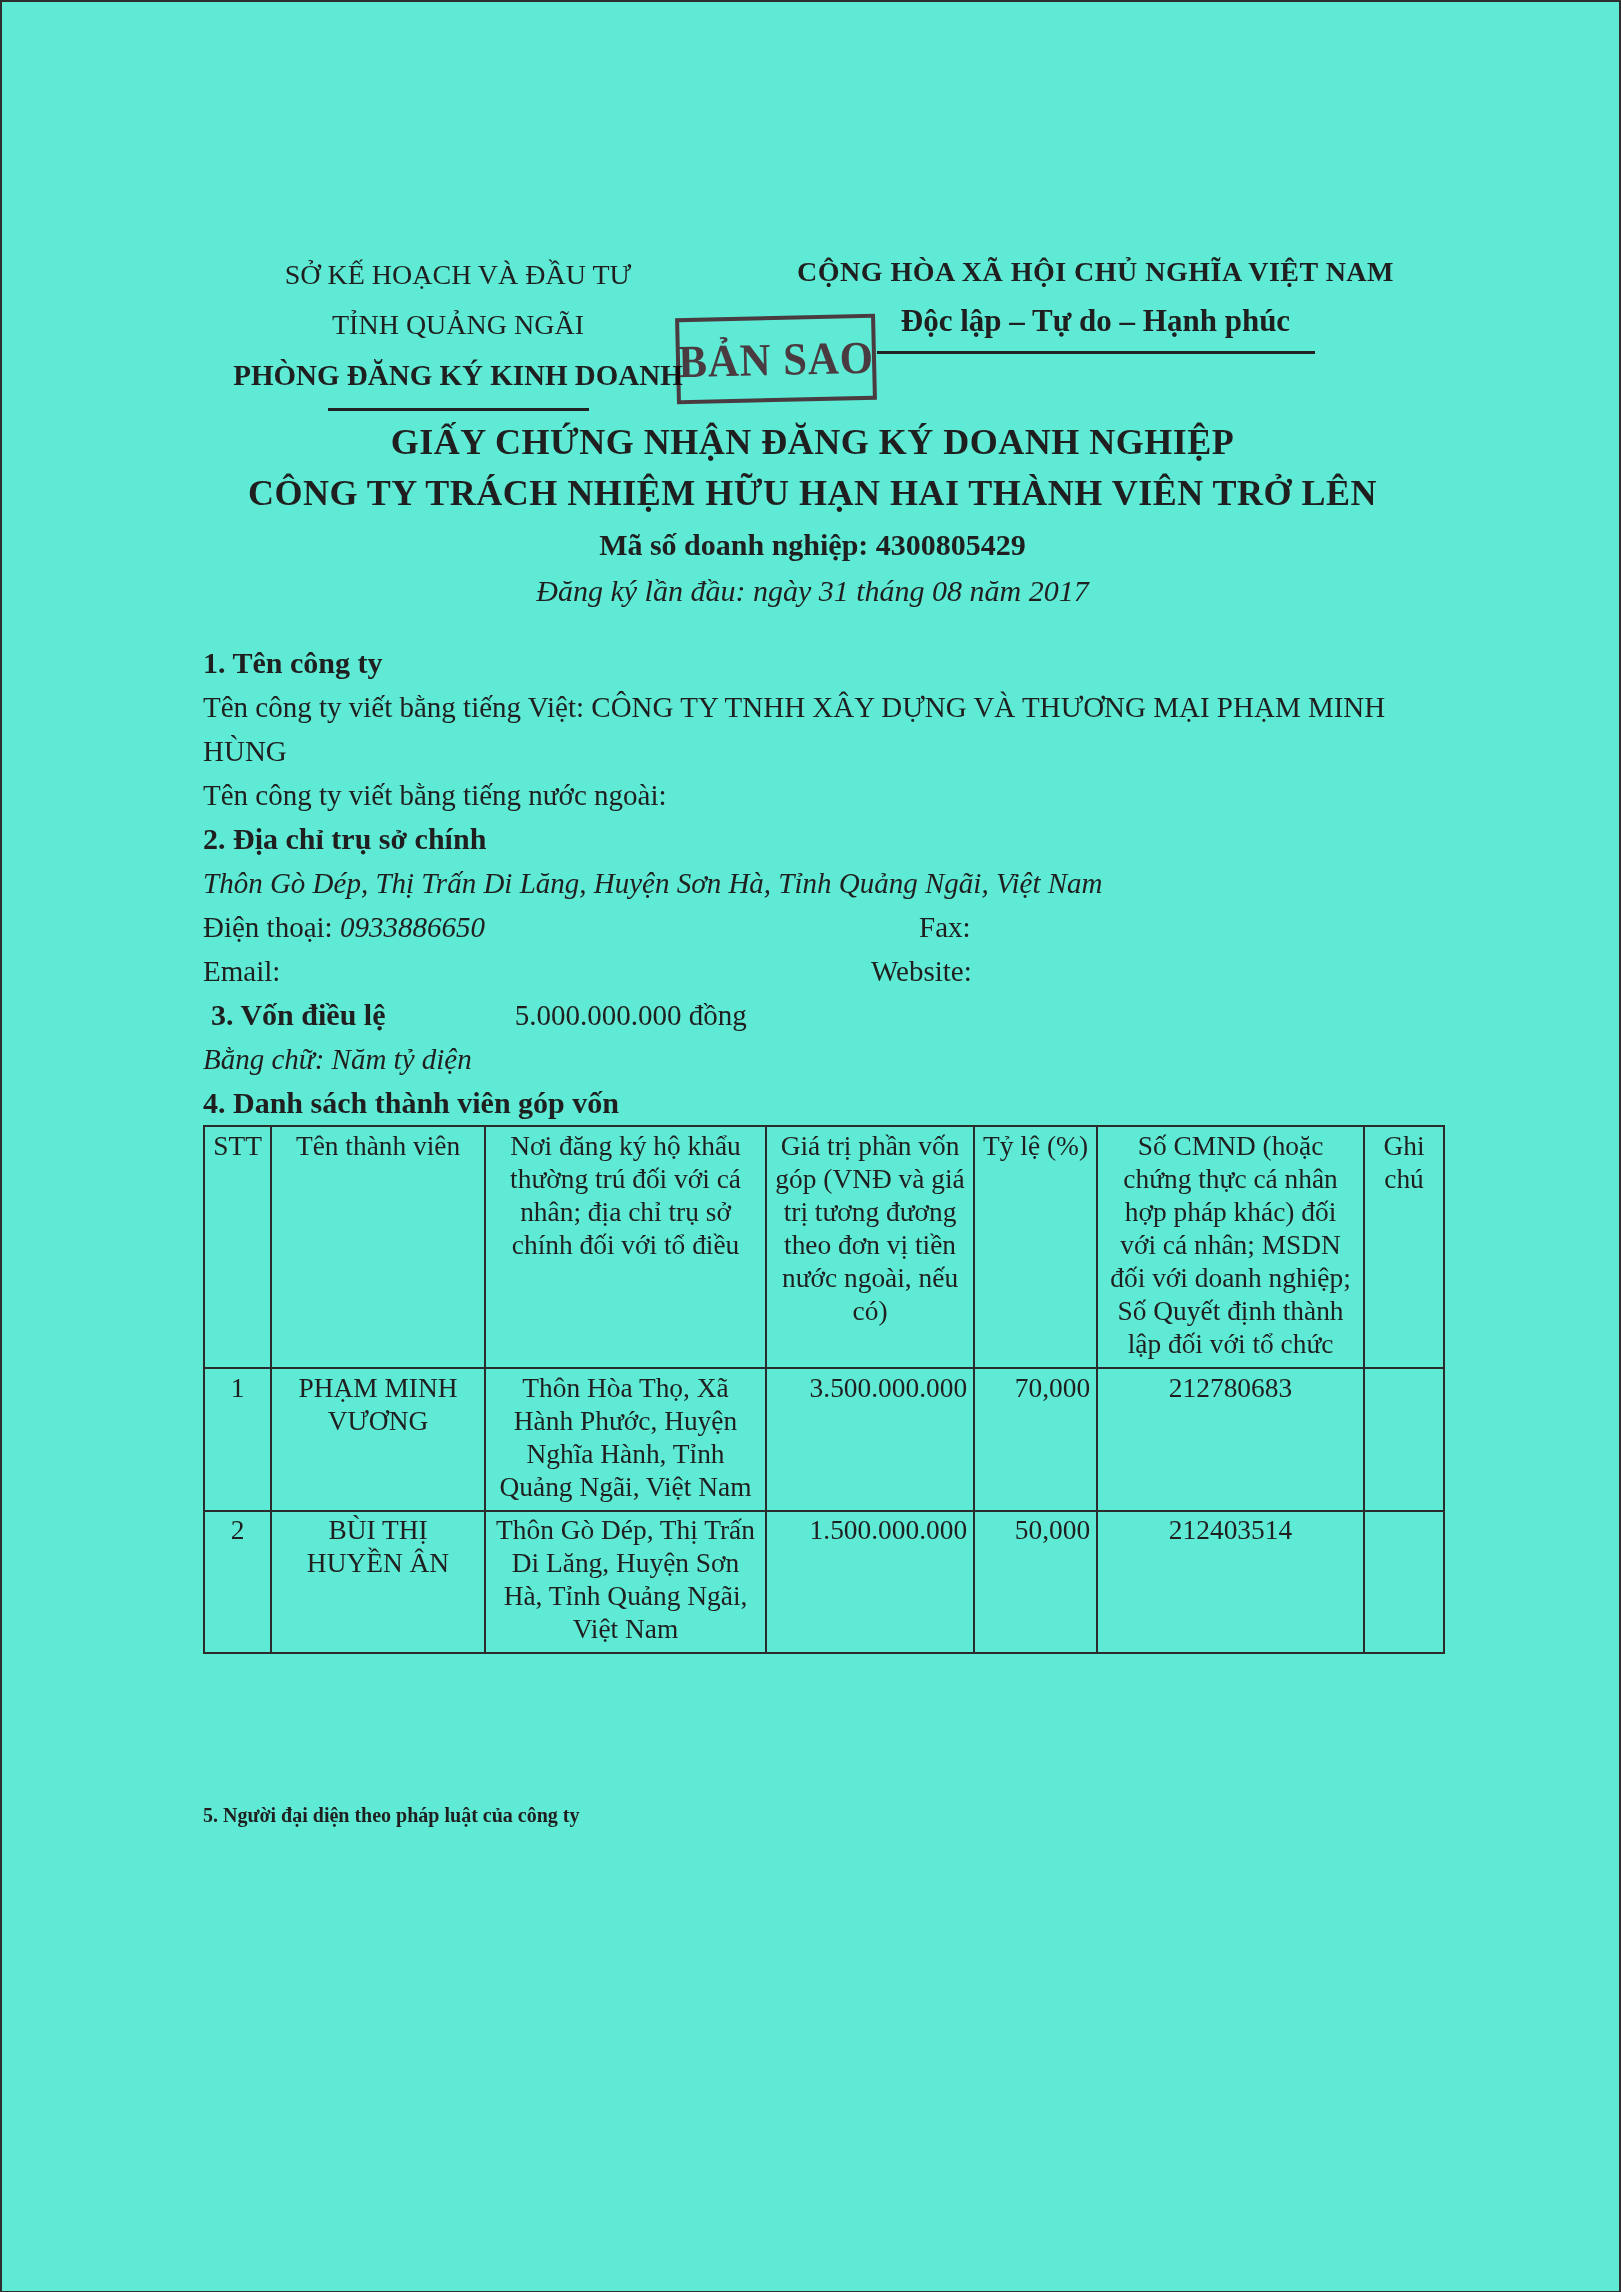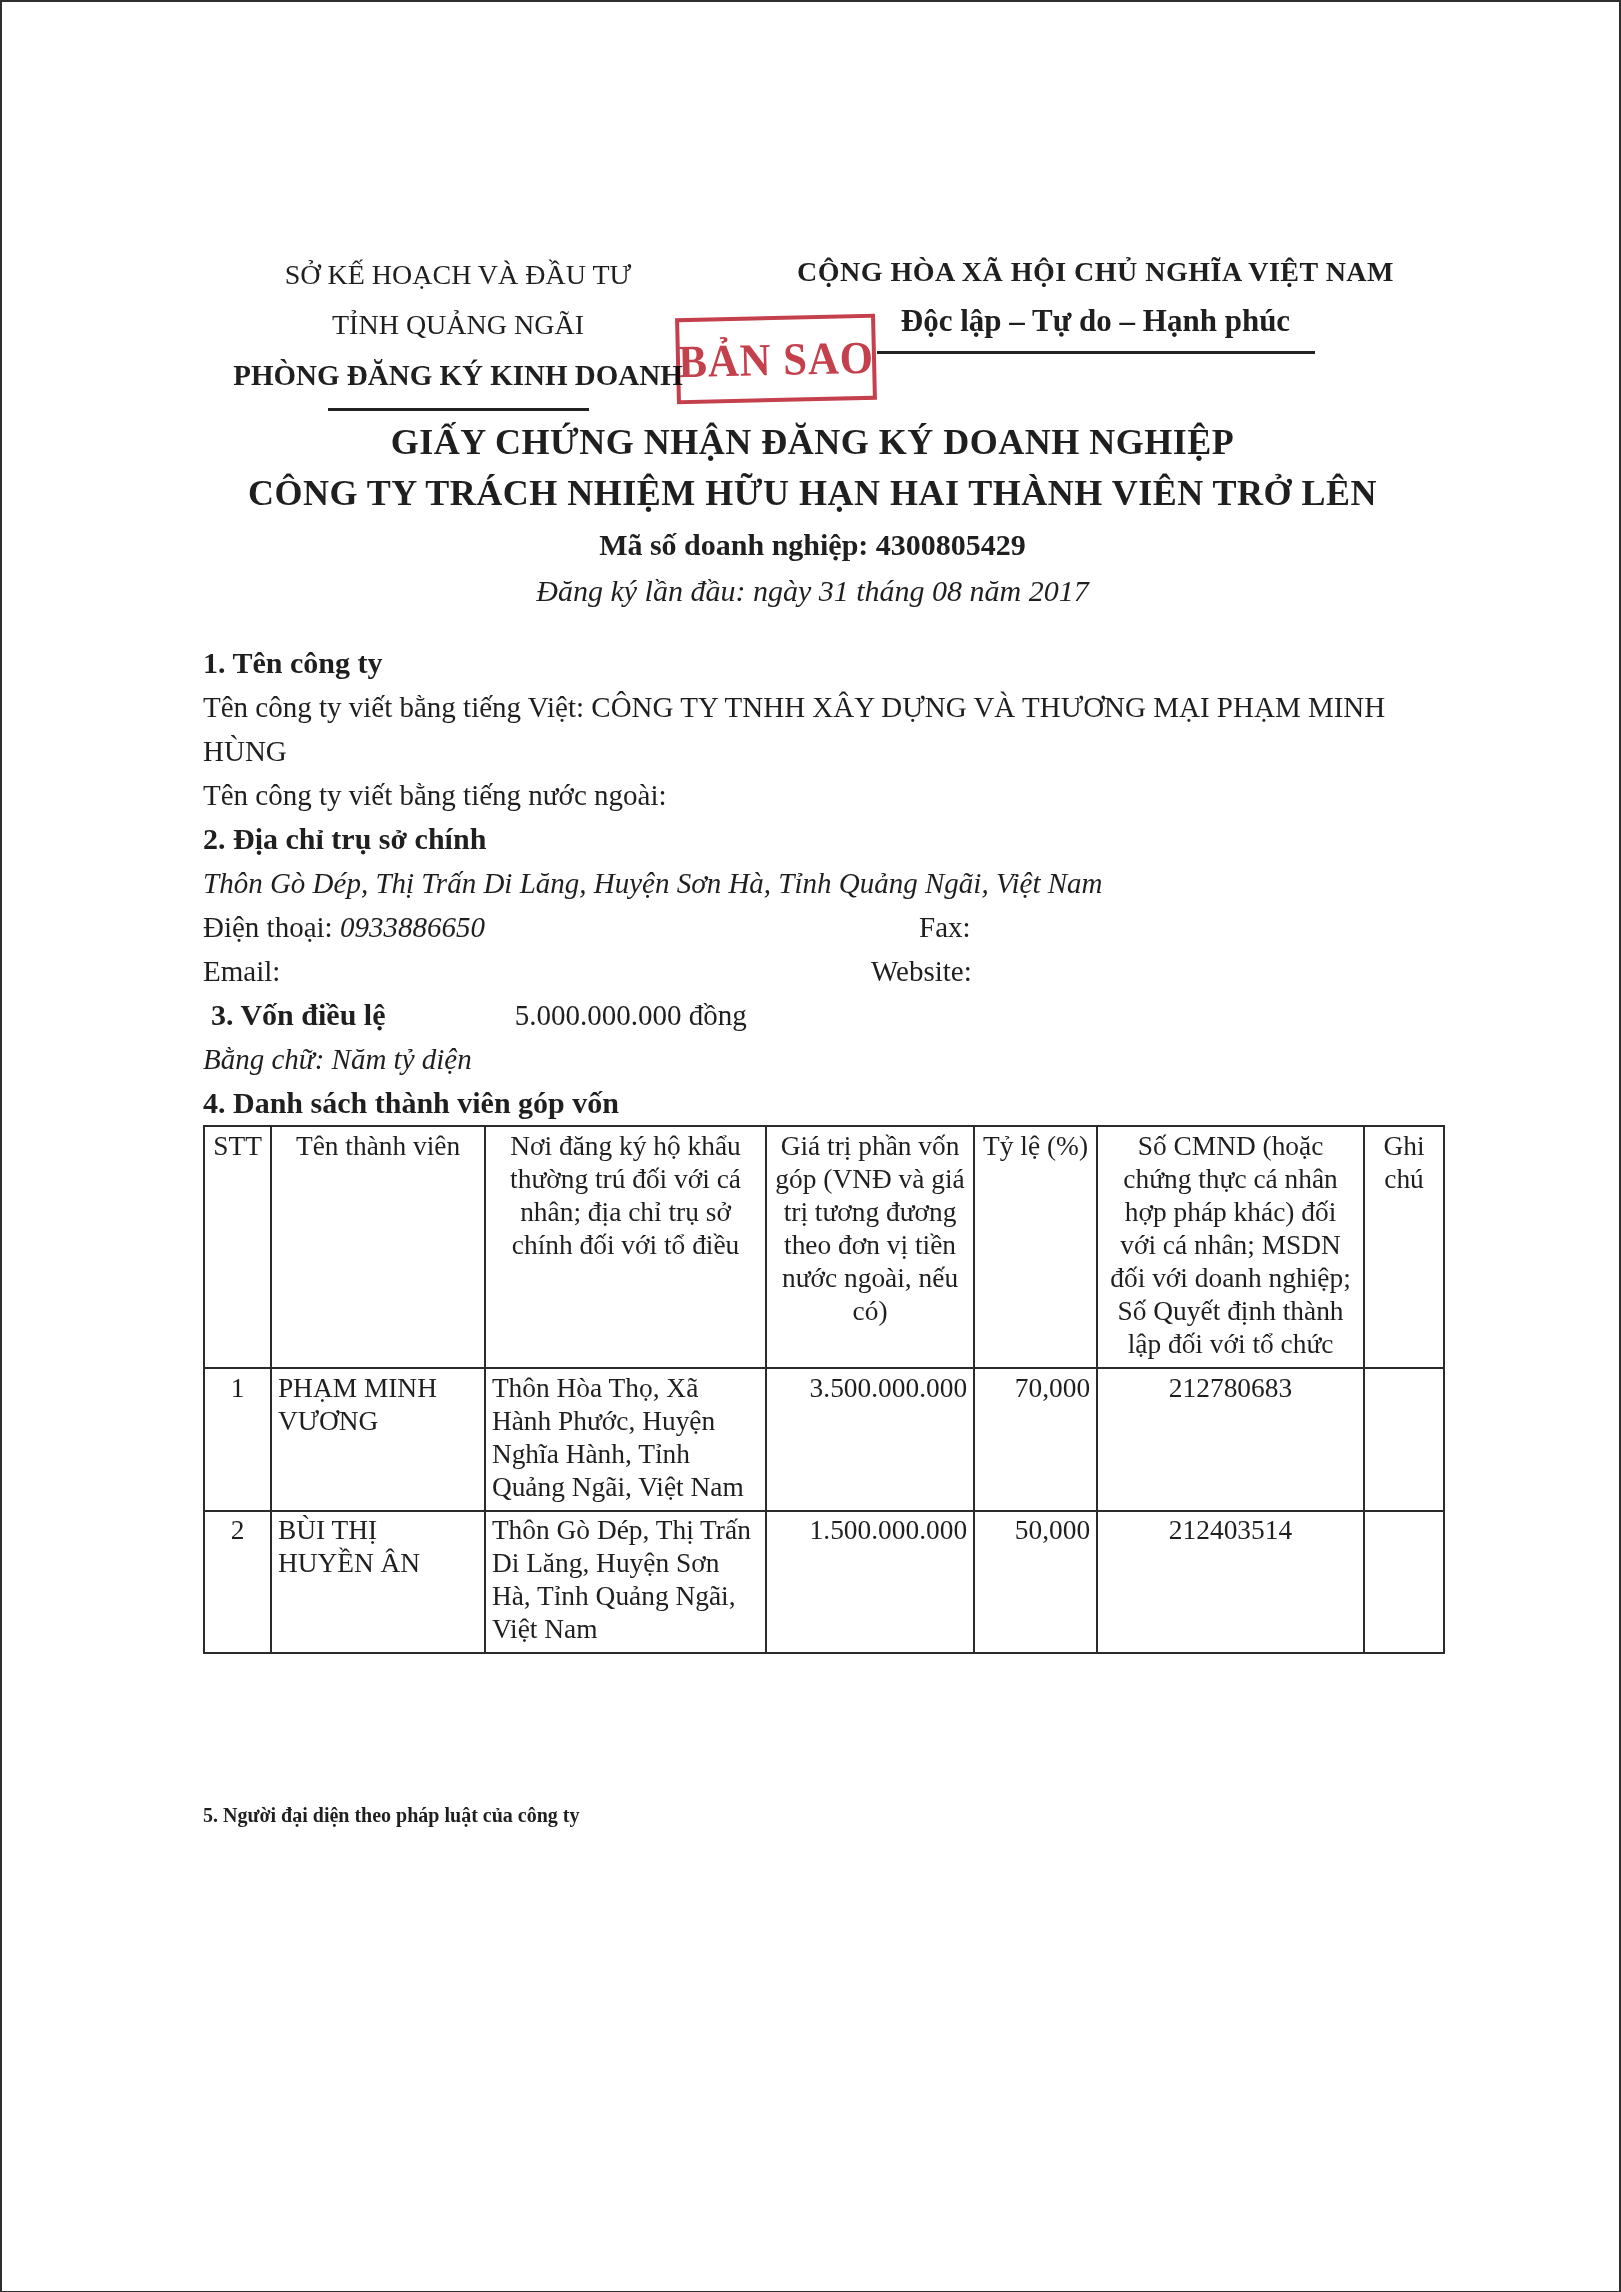--- a/index.html
+++ b/index.html
@@ -1,20 +1,20 @@
 <!DOCTYPE html>
 <html lang="vi"><head>
 <meta charset="utf-8">
 <style>
   html,body{margin:0;padding:0;background:#e8e8e6;}
   .page{
     position:relative;
     width:1621px;height:2293px;
     margin:0 auto;
-    background:#ffffff;
+    background:#5eead4;
     border:2.9px solid #2e2e2e;
     box-sizing:border-box;
     font-family:"Liberation Serif","DejaVu Serif",serif;
     color:#1f1f1f;
     overflow:hidden;
   }
   
   .hdr-left{
     position:absolute;left:221px;top:248px;width:470px;
     text-align:center;font-size:28px;line-height:50px;
@@ -80,21 +80,21 @@
   table.members th{text-align:center;padding-left:6px;}
   col.c-stt{width:67px;}
   col.c-name{width:214px;}
   col.c-addr{width:281px;}
   col.c-val{width:208px;}
   col.c-pct{width:123px;}
   col.c-id{width:267px;}
   col.c-note{width:80px;}
   td.al-c{text-align:center;}
   td.al-r{text-align:right;}
-  td.al-l{text-align:left;}
+  td.al-l{text-align:center;}
   
   .sec5{
     position:absolute;left:201px;top:1802px;width:1243px;
     font-weight:bold;font-size:20px;
   }
 </style>
 </head>
 <body>
 
 <div class="page">

